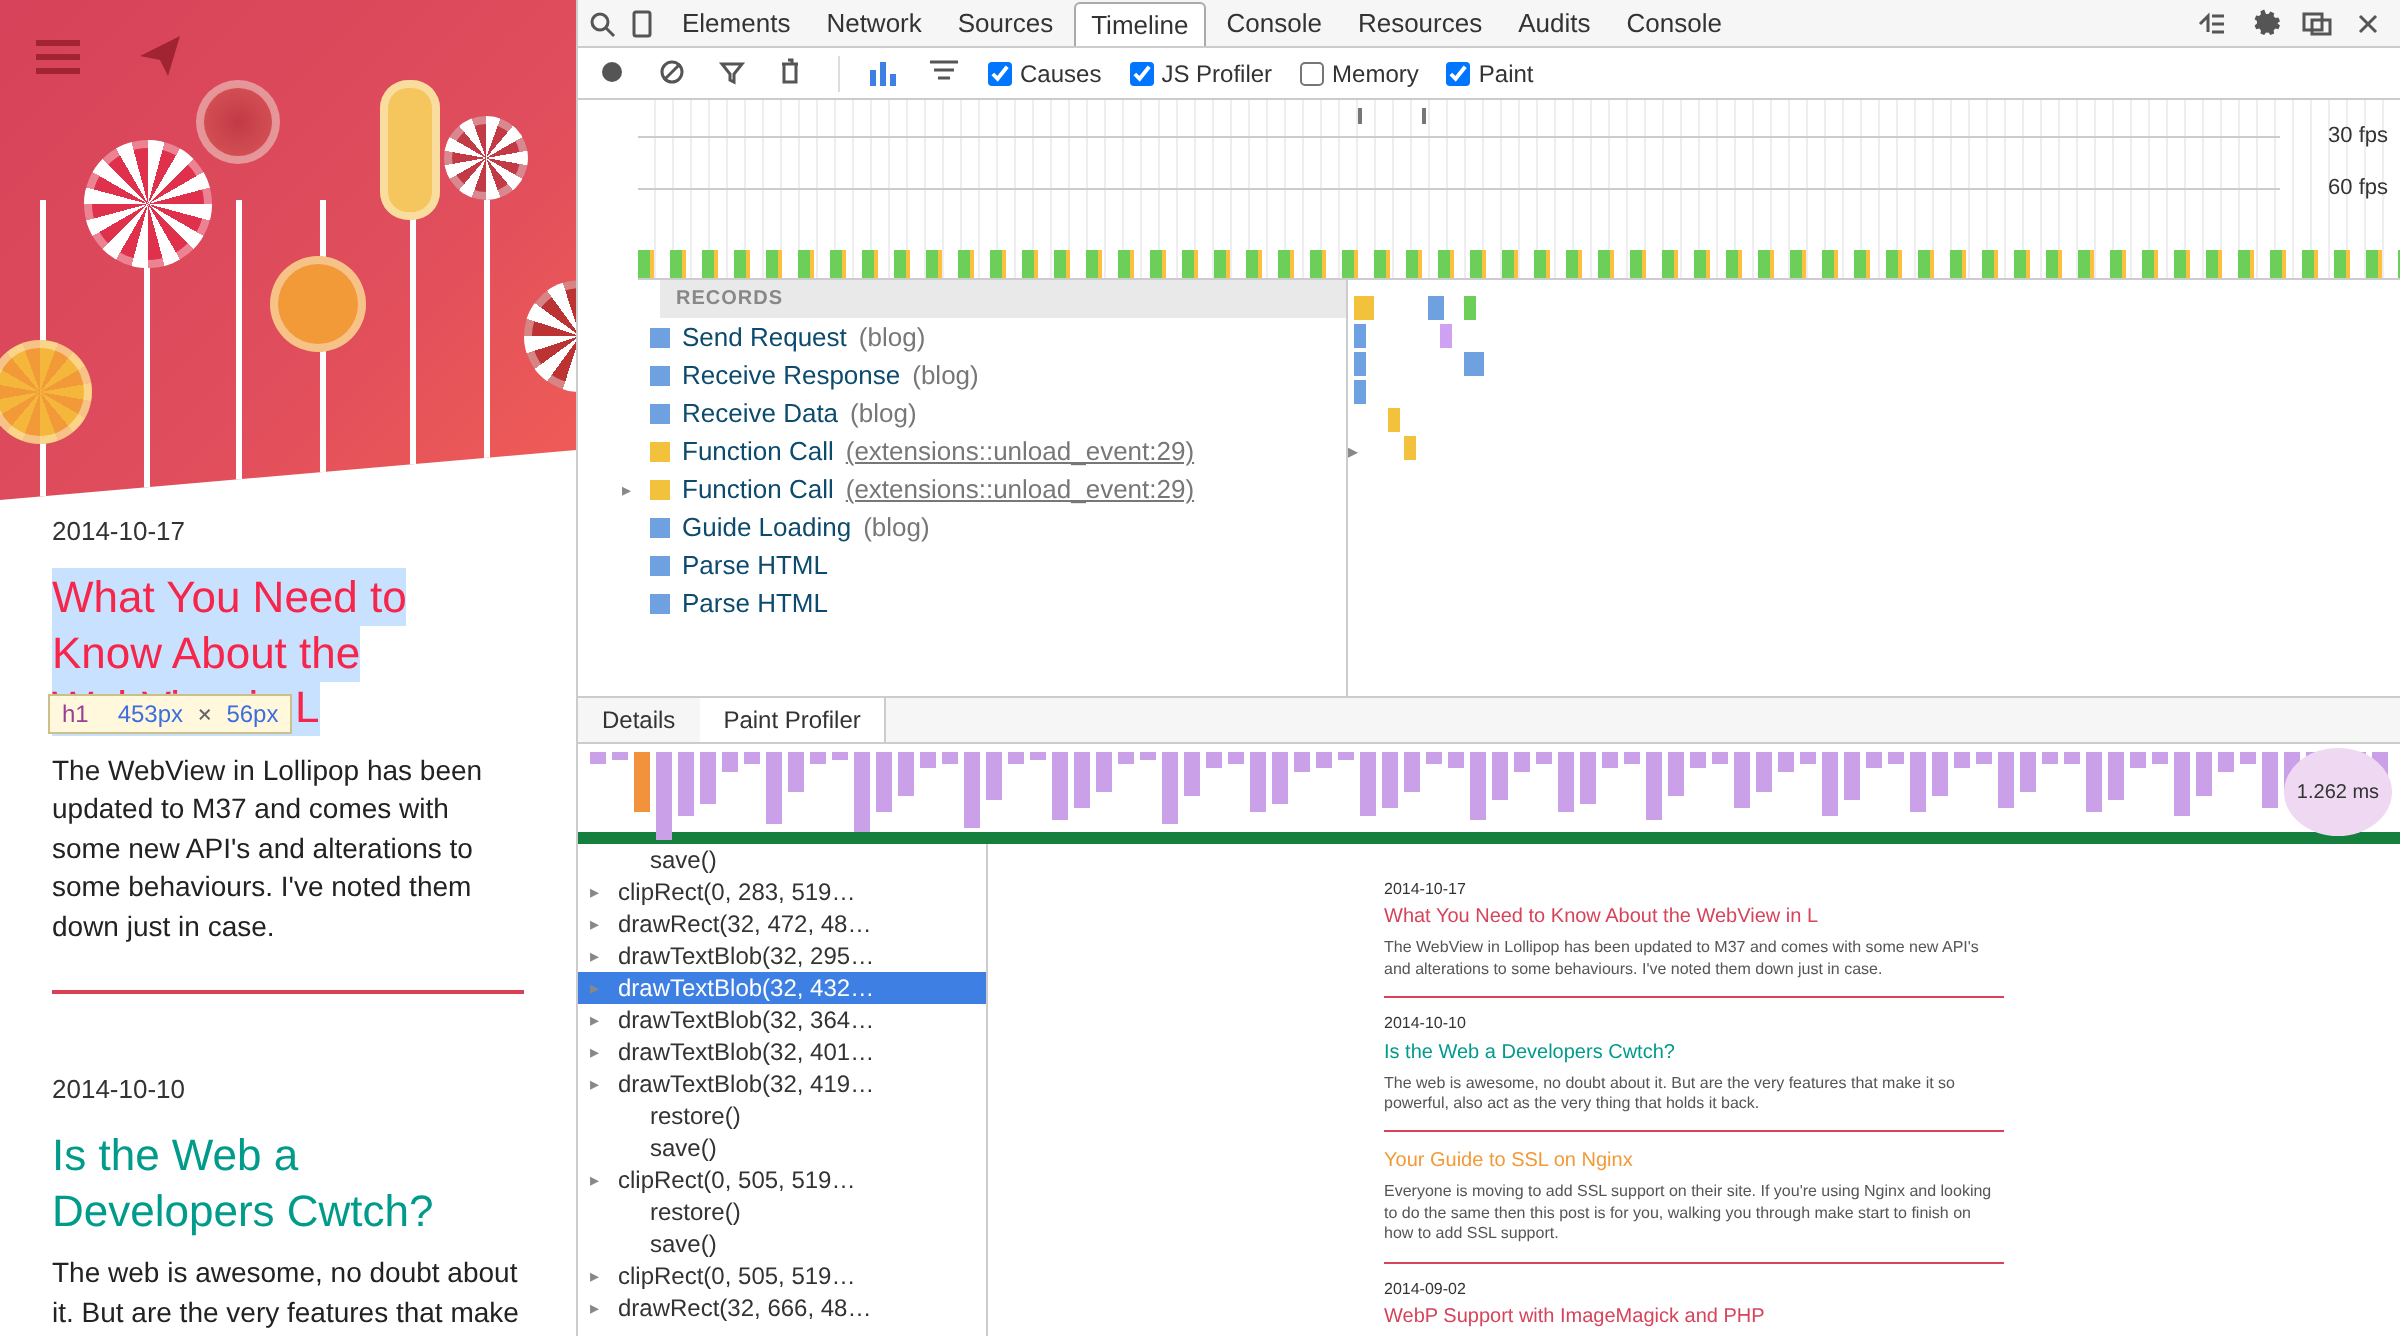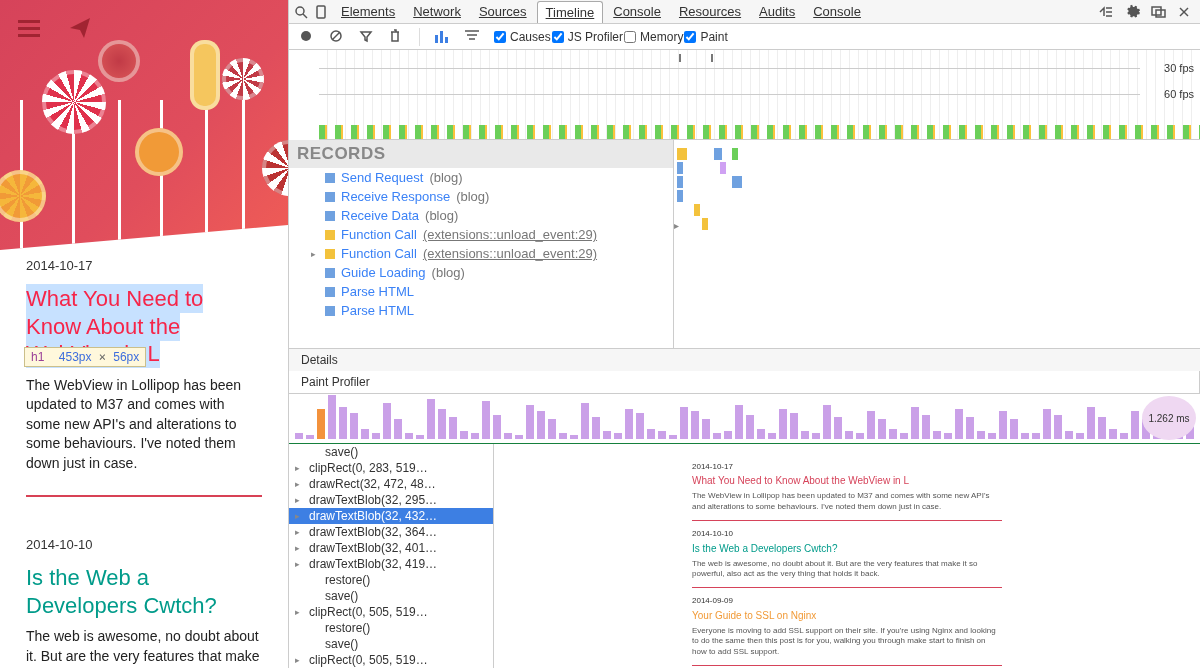--- a/index.html
+++ b/index.html
@@ -23,58 +23,58 @@
 .rule { border: none; border-top: 2px solid #d84155; margin: 22px 0 14px; }
 .tooltip { position: absolute; top: 347px; left: 24px; background: #fff8dc; border: 1px solid #cbbf8a; padding: 2px 6px; font-size: 12px; font-family: Menlo, monospace; color: #666; }
 .tooltip .tag { color: #9a3e97; }
 .tooltip .dim { color: #3e6edd; }
 
 
 .devtools { flex: 1; height: 100%; display: flex; flex-direction: column; background: #fff; font-size: 12px; color: #333; border-left: 1px solid #ccc; }
 .tabbar { display: flex; align-items: center; gap: 4px; padding: 2px 4px; border-bottom: 1px solid #ccc; height: 24px; background: #f6f6f6; }
 .tabbar .ico { width: 16px; height: 16px; display: flex; align-items: center; justify-content: center; color: #555; }
 .tabs { display: flex; gap: 2px; font-size: 13px; }
-.tabs span { padding: 3px 8px; cursor: default; text-decoration: underline; }
+.tabs span { padding: 3px 8px; cursor: default; }
 .tabs span.active { background: #fff; border: 1px solid #aaa; border-bottom: none; border-radius: 3px 3px 0 0; }
 .tabbar .right { margin-left: auto; display: flex; gap: 10px; align-items: center; padding-right: 4px; }
 
 .toolbar { display: flex; align-items: center; gap: 14px; padding: 4px 10px; border-bottom: 1px solid #ccc; height: 26px; }
 .toolbar .sep { width: 1px; height: 18px; background: #ddd; }
 .toolbar .ico { width: 16px; height: 16px; color: #666; }
 .chk { display: flex; align-items: center; gap: 4px; font-size: 12px; }
 .chk input { width: 12px; height: 12px; }
 
 .overview { height: 90px; border-bottom: 1px solid #ccc; position: relative; background: repeating-linear-gradient(to right, transparent 0 8px, #eee 8px 9px); margin-left: 30px; }
 .overview .fps { position: absolute; right: 6px; font-size: 11px; color: #333; }
 .overview .fps.f30 { top: 12px; } .overview .fps.f60 { top: 38px; }
 .overview .line { position: absolute; left: 0; right: 60px; height: 1px; background: #ccc; }
 .overview .line.l30 { top: 18px; } .overview .line.l60 { top: 44px; }
 .overview .mem { position: absolute; bottom: 0; left: 0; right: 0; height: 14px; background: repeating-linear-gradient(to right, #6bcf59 0 6px, #fac23c 6px 8px, transparent 8px 16px); }
 
 .main { flex: 1; display: flex; overflow: hidden; }
 .records { width: 385px; border-right: 1px solid #ccc; display: flex; flex-direction: column; }
-.records h4 { color: #888; font-size: 17px; font-weight: 600; padding: 4px 8px; background: #e9e9e9; letter-spacing: .5px; }
+.records h4 { color: #888; font-size: 10px; font-weight: 600; padding: 4px 8px; background: #e9e9e9; letter-spacing: .5px; margin-left: 41px; }
 .rec-list { flex: 1; overflow: hidden; }
 .rec { padding: 2px 4px 2px 22px; font-size: 13px; display: flex; align-items: center; gap: 6px; white-space: nowrap; }
 .rec .tri { color: #888; font-size: 9px; width: 8px; }
 .rec .sq { width: 10px; height: 10px; display: inline-block; }
-.rec .nm { color: #3b82f6; }
+.rec .nm { color: #0c4a6e; }
 .rec .src { color: #777; }
 .rec .src.ul { text-decoration: underline; }
 .sq.blue { background: #6fa1e0; } .sq.yellow { background: #f3c23c; }
 
 .flame { flex: 1; position: relative; }
 .flame .bar { position: absolute; top: 30px; height: 12px; }
 .flame .bar.y { background: #f3c23c; } .flame .bar.b { background: #6fa1e0; } .flame .bar.g { background: #6bcf59; } .flame .bar.p { background: #cfa1f3; }
 
 .bottom { height: 320px; display: flex; flex-direction: column; border-top: 1px solid #ccc; }
-.bottom .subtabs { display: flex; border-bottom: 1px solid #ccc; background: #f6f6f6; flex-direction: column; }
+.bottom .subtabs { display: flex; border-bottom: 1px solid #ccc; background: #f6f6f6; }
 .bottom .subtabs span { padding: 4px 12px; font-size: 12px; }
 .bottom .subtabs span.active { background: #fff; border-right: 1px solid #ccc; }
-.paintbars { height: 50px; position: relative; border-bottom: 1px solid #15803d; padding: 4px 6px; display: flex; align-items: flex-end; gap: 3px; }
+.paintbars { height: 50px; position: relative; border-bottom: 6px solid #15803d; padding: 4px 6px; display: flex; gap: 3px; }
 .paintbars .pb { width: 8px; background: #caa0e8; }
 .paintbars .pb.sel { background: #f3923c; }
 .paintbars .badge { position: absolute; right: 4px; top: 2px; width: 54px; height: 44px; border-radius: 50%; background: #efd8f2; font-size: 10px; display: flex; align-items: center; justify-content: center; color: #333; }
 
 .pp { flex: 1; display: flex; }
 .cmds { width: 205px; border-right: 1px solid #ccc; overflow: hidden; font-family: Menlo, monospace; font-size: 12px; }
 .cmds div { padding: 1px 4px 1px 20px; white-space: nowrap; position: relative; }
 .cmds div::before { content: "▸"; position: absolute; left: 6px; color: #888; font-size: 9px; top: 3px; }
 .cmds div.leaf::before { content: ""; }
 .cmds div.leaf { padding-left: 36px; }
@@ -210,21 +210,21 @@
     <span class="ico"><svg width="16" height="14" fill="#3d7fe3">
           <rect x="1" y="6" width="3" height="8"></rect>
           <rect x="6" y="2" width="3" height="12"></rect>
           <rect x="11" y="8" width="3" height="6"></rect>
         </svg></span>
     <span class="ico"><svg width="16" height="12" stroke="#555" fill="none" stroke-width="1.5">
           <line x1="1" y1="2" x2="15" y2="2"></line>
           <line x1="3" y1="6" x2="13" y2="6"></line>
           <line x1="5" y1="10" x2="11" y2="10"></line>
         </svg></span>
-    <div id="checkboxes" style="display:flex;gap:1px">
+    <div id="checkboxes" style="display:flex;gap:14px">
         <label class="chk">
           <input type="checkbox" checked="" style="">
           <span>Causes</span>
         </label>
         <label class="chk">
           <input type="checkbox" checked="" style="">
           <span>JS Profiler</span>
         </label>
         <label class="chk">
           <input type="checkbox" style="">
@@ -427,21 +427,20 @@
       <div class="preview">
         <div class="mini" id="mini">
             <div class="md">2014-10-17</div>
             <div class="mt ">What You Need to Know About the WebView in L</div>
             <div>The WebView in Lollipop has been updated to M37 and comes with some new API's and alterations to some behaviours. I've noted them down just in case.</div>
             <div class="mr"></div>
             <div class="md">2014-10-10</div>
             <div class="mt g">Is the Web a Developers Cwtch?</div>
             <div>The web is awesome, no doubt about it. But are the very features that make it so powerful, also act as the very thing that holds it back.</div>
             <div class="mr"></div>
-            <div class="md">2014-09-09</div>
             <div class="mt o">Your Guide to SSL on Nginx</div>
             <div>Everyone is moving to add SSL support on their site. If you're using Nginx and looking to do the same then this post is for you, walking you through make start to finish on how to add SSL support.</div>
             <div class="mr"></div>
             <div class="md">2014-09-02</div>
             <div class="mt ">WebP Support with ImageMagick and PHP</div>
           </div>
       </div>
     </div>
   </div>
 </div>

